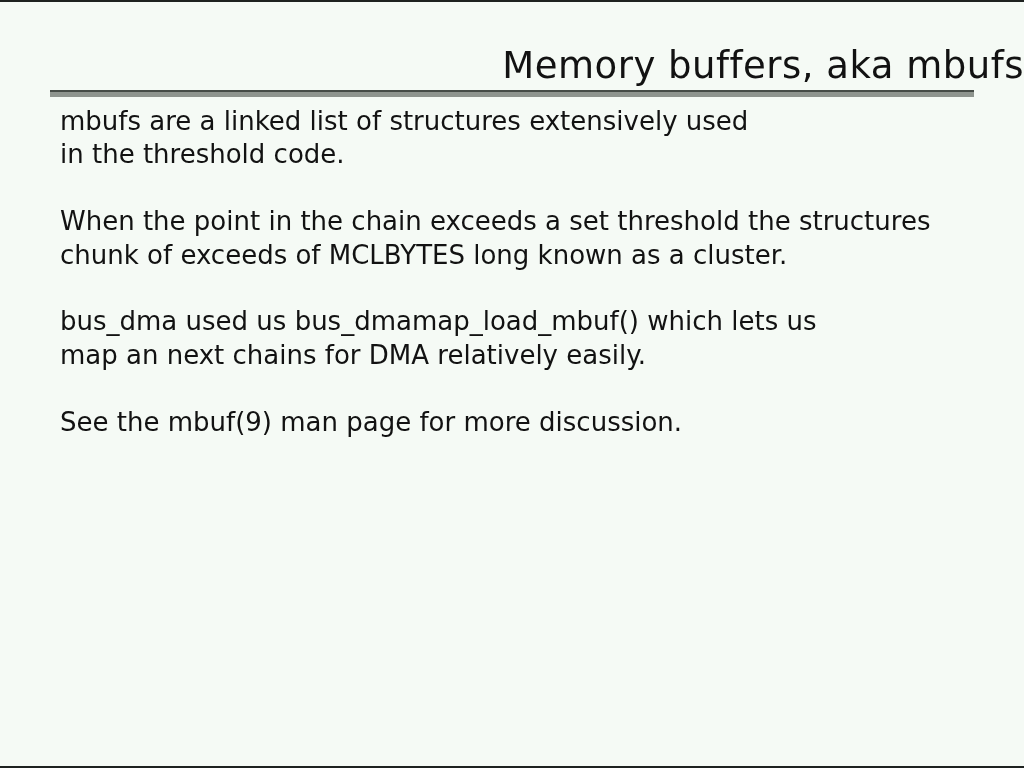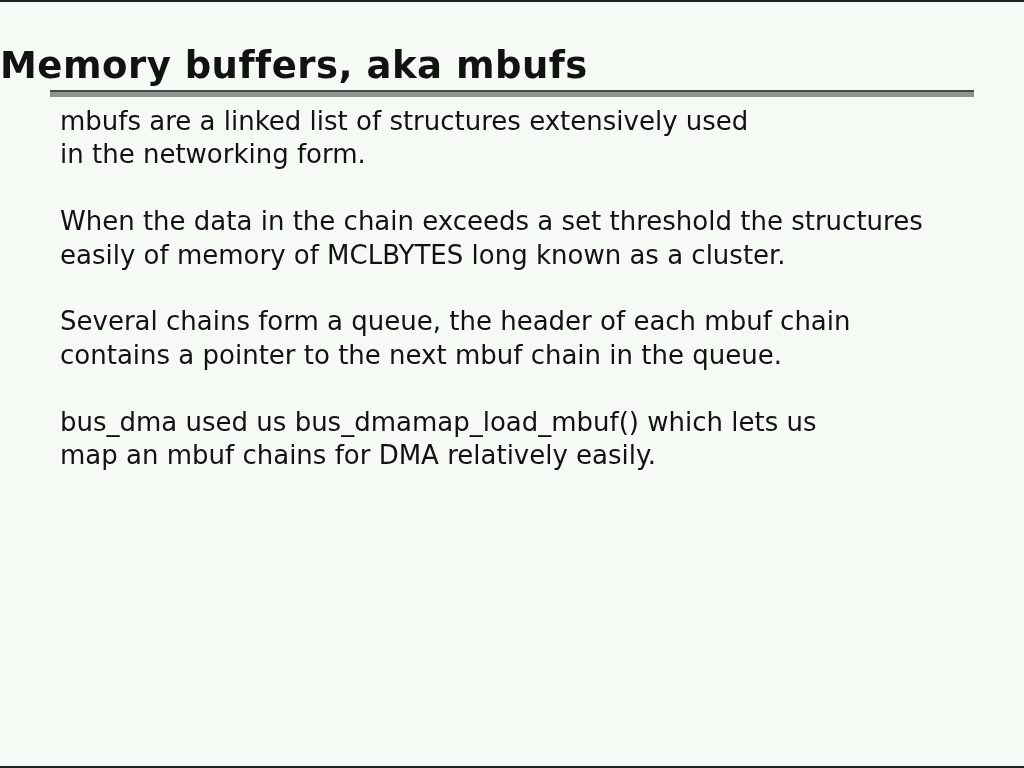--- a/index.html
+++ b/index.html
@@ -23,23 +23,23 @@
     background: #1e2220;
   }
   .frame-line.top { top: 0; }
   .frame-line.bottom { bottom: 0; }
 
   .slide-title {
     position: absolute;
     top: 46px;
     left: 0;
     width: 1024px;
-    text-align: left;
+    text-align: right;
     font-size: 37px;
-    font-weight: bold;
+    font-weight: normal;
     letter-spacing: 0.5px;
     line-height: 40px;
     white-space: nowrap;
   }
   .title-rule {
     position: absolute;
     top: 90px;
     left: 50px;
     width: 924px;
     height: 7px;
@@ -68,29 +68,28 @@
 
 <div class="frame-line top"></div>
 
 <div class="slide-title">Memory buffers, aka mbufs</div>
 
 <div class="title-rule"></div>
 
 <div class="slide-body">
   <div class="paragraph">
     <div class="text-line">mbufs are a linked list of structures extensively used</div>
-    <div class="text-line">in the networking form.</div>
+    <div class="text-line">in the threshold code.</div>
   </div>
   <div class="paragraph">
-    <div class="text-line">When the data in the chain exceeds a set threshold the structures</div>
-    <div class="text-line">easily of memory of MCLBYTES long known as a cluster.</div>
-  </div>
-  <div class="paragraph">
-    <div class="text-line">Several chains form a queue, the header of each mbuf chain</div>
-    <div class="text-line">contains a pointer to the next mbuf chain in the queue.</div>
+    <div class="text-line">When the point in the chain exceeds a set threshold the structures</div>
+    <div class="text-line">chunk of exceeds of MCLBYTES long known as a cluster.</div>
   </div>
   <div class="paragraph">
     <div class="text-line">bus_dma used us bus_dmamap_load_mbuf() which lets us</div>
-    <div class="text-line">map an mbuf chains for DMA relatively easily.</div>
+    <div class="text-line">map an next chains for DMA relatively easily.</div>
+  </div>
+  <div class="paragraph">
+    <div class="text-line">See the mbuf(9) man page for more discussion.</div>
   </div>
 </div>
 
 <div class="frame-line bottom"></div>
 
 </body></html>

